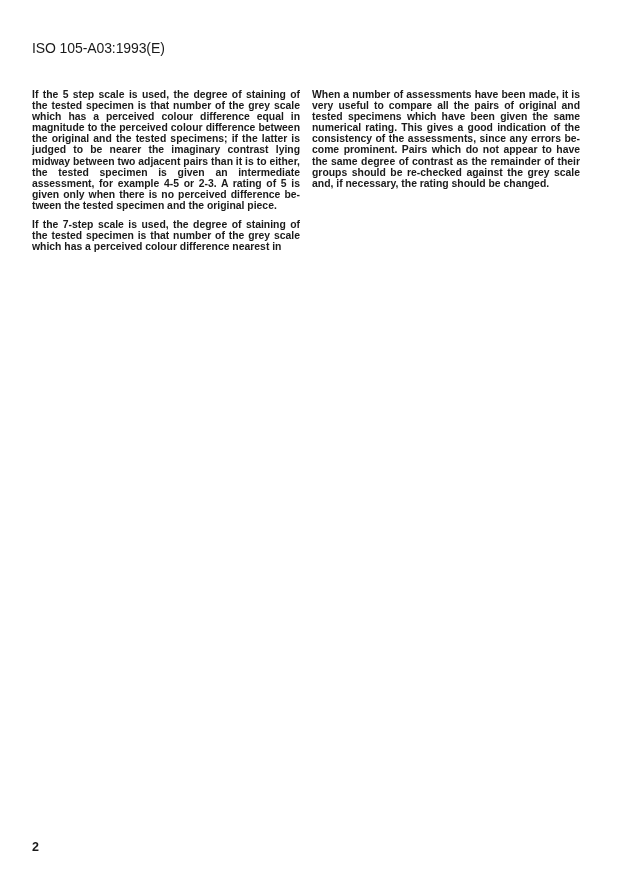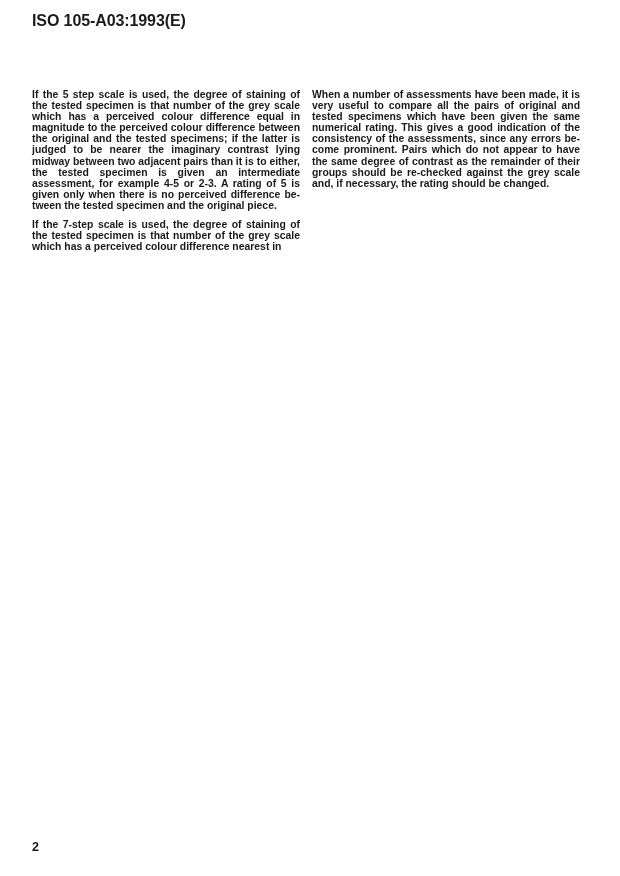--- a/index.html
+++ b/index.html
@@ -1,17 +1,17 @@
 <!DOCTYPE html>
 <html><head>
 <meta charset="utf-8">
 <style>
   html, body { margin: 0; padding: 0; background: #ffffff; }
   body { width: 620px; height: 876px; position: relative; overflow: hidden; font-family: "Liberation Sans", sans-serif; color: #1a1a1a; }
-  .header { position: absolute; left: 32px; top: 12px; font-weight: bold; font-size: 16px; letter-spacing: -0.1px; }
+  .header { position: absolute; left: 32px; top: 40px; font-weight: normal; font-size: 14px; letter-spacing: -0.1px; }
   .col { position: absolute; top: 89px; width: 268px; font-size: 10.4px; line-height: 11.1px; text-align: justify; hyphens: manual; font-weight: bold; }
   .col.left { left: 32px; }
   .col.right { left: 312px; }
   .col p { margin: 0 0 8px 0; }
   .page-num { position: absolute; left: 32px; top: 840px; font-weight: bold; font-size: 12.5px; }
 </style>
 </head>
 <body>
 
 <div class="header">ISO 105-A03:1993(E)</div>

